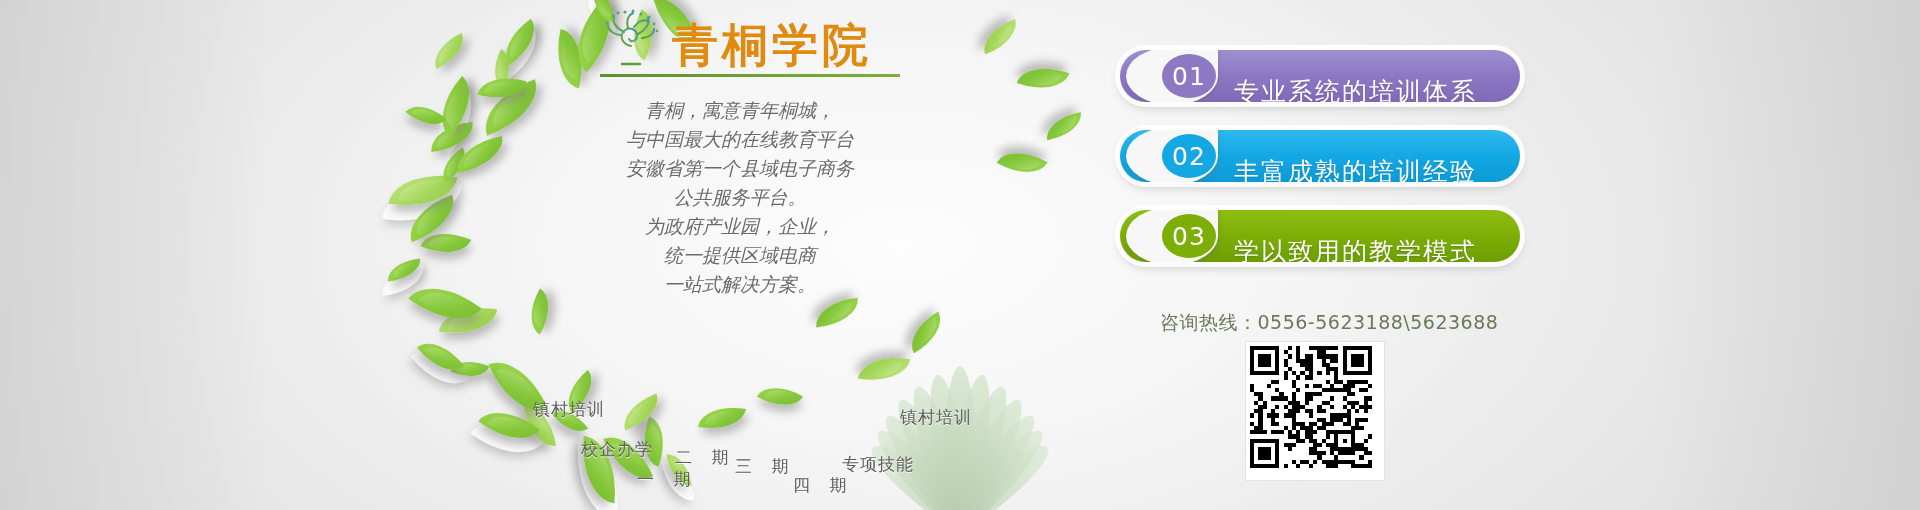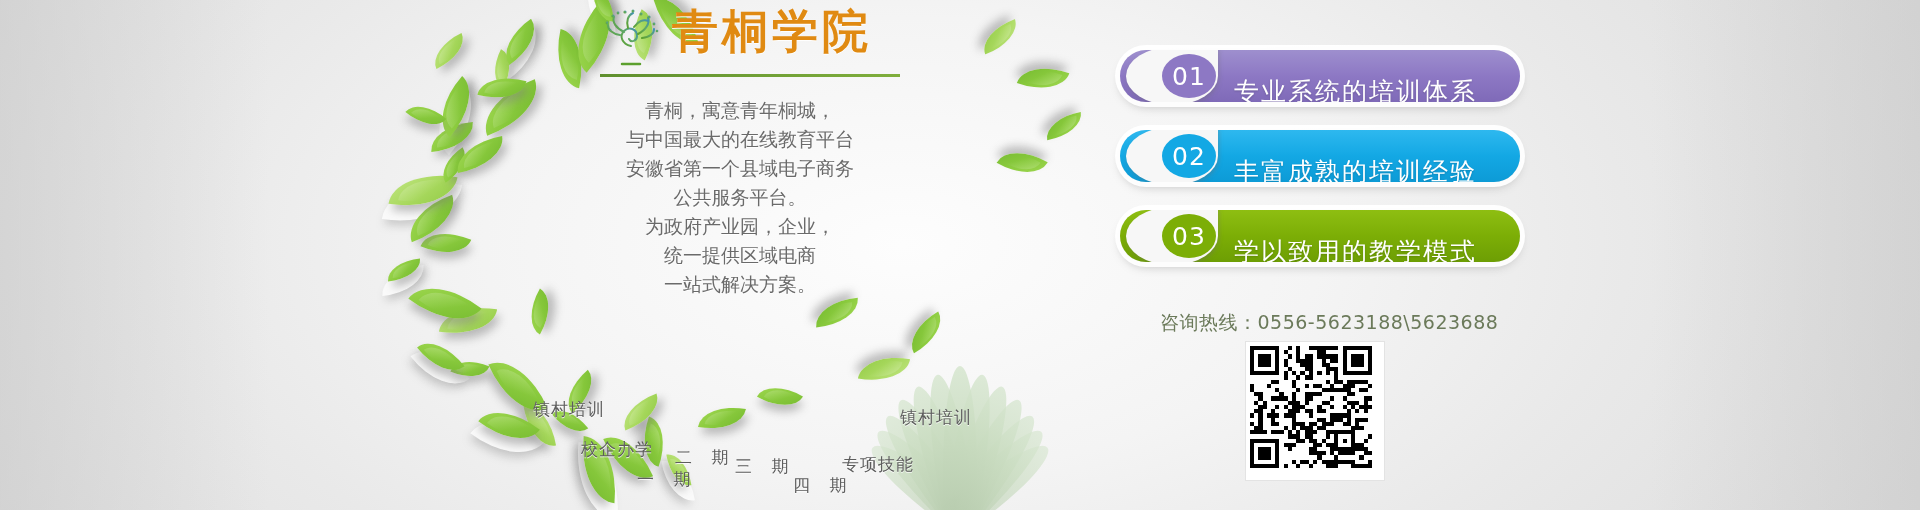--- a/index.html
+++ b/index.html
@@ -48,41 +48,41 @@
   .blade{
     position:absolute;bottom:0;left:50%;
     width:34px;height:150px;
     background:linear-gradient(to top,#b9cdb0 0%,#c9dcc0 60%,#d6e6cf 100%);
     border-radius:50% 50% 12px 12px / 70% 70% 10px 10px;
     transform-origin:50% 100%;
   }
 
   
   #logo-block{position:absolute;left:600px;top:8px;z-index:6;}
-  #logo-row{display:flex;height:62px;}
+  #logo-row{display:flex;align-items:flex-end;height:62px;}
   #logo-title{
     font-size:46px;font-weight:bold;color:#e08a12;letter-spacing:4px;
     line-height:1;margin-left:10px;margin-bottom:2px;
     text-shadow:0 1px 0 rgba(255,255,255,.9);
     font-family:"DejaVu Sans","Liberation Sans",sans-serif;
   }
   #logo-rule{
     width:300px;height:3px;margin-top:4px;
     background:linear-gradient(to right,#5f8f2e,#7fae3c);
   }
 
   
   #intro{
     position:absolute;left:590px;top:96px;width:300px;
     text-align:center;z-index:6;
     font-size:19px;line-height:29px;color:#6a6a6a;
     font-family:"DejaVu Sans","Liberation Sans",sans-serif;
     text-shadow:0 1px 0 rgba(255,255,255,.85);
   }
-  #intro div{white-space:nowrap;}
+  #intro div{white-space:nowrap;font-style:italic;}
 
   
   .stage-label{
     position:absolute;z-index:7;color:#5d5d5d;
     font-size:17px;letter-spacing:1px;white-space:nowrap;
     font-family:"DejaVu Sans","Liberation Sans",sans-serif;
     text-shadow:0 1px 0 rgba(255,255,255,.8);
   }
   .stage-label.phase{letter-spacing:7px;}
 

